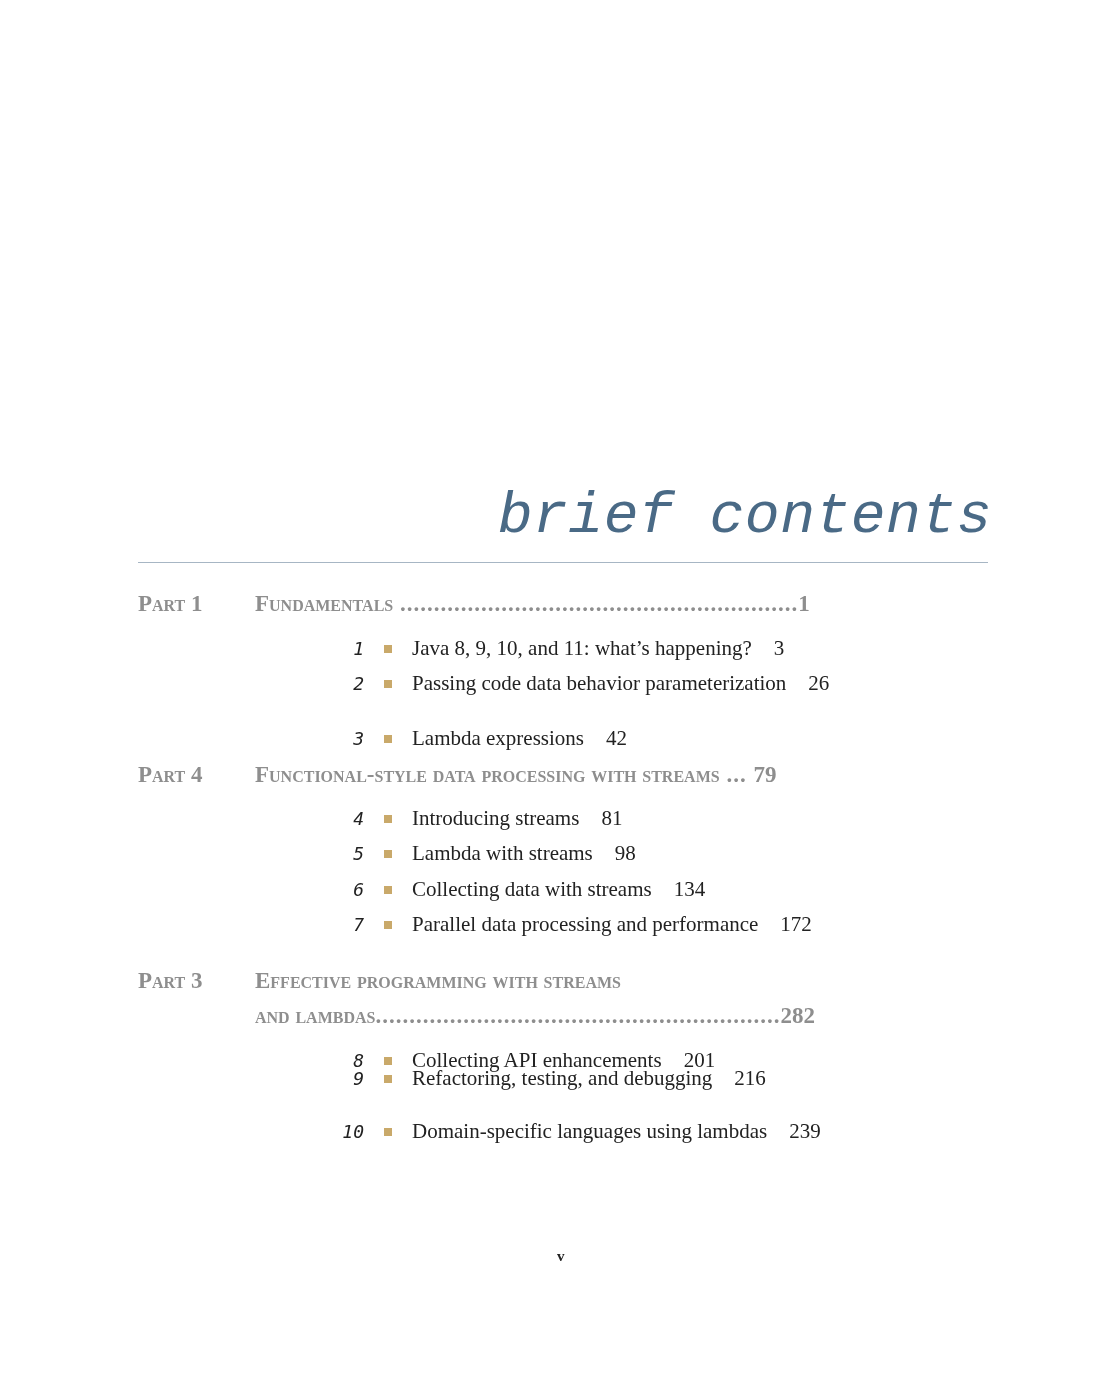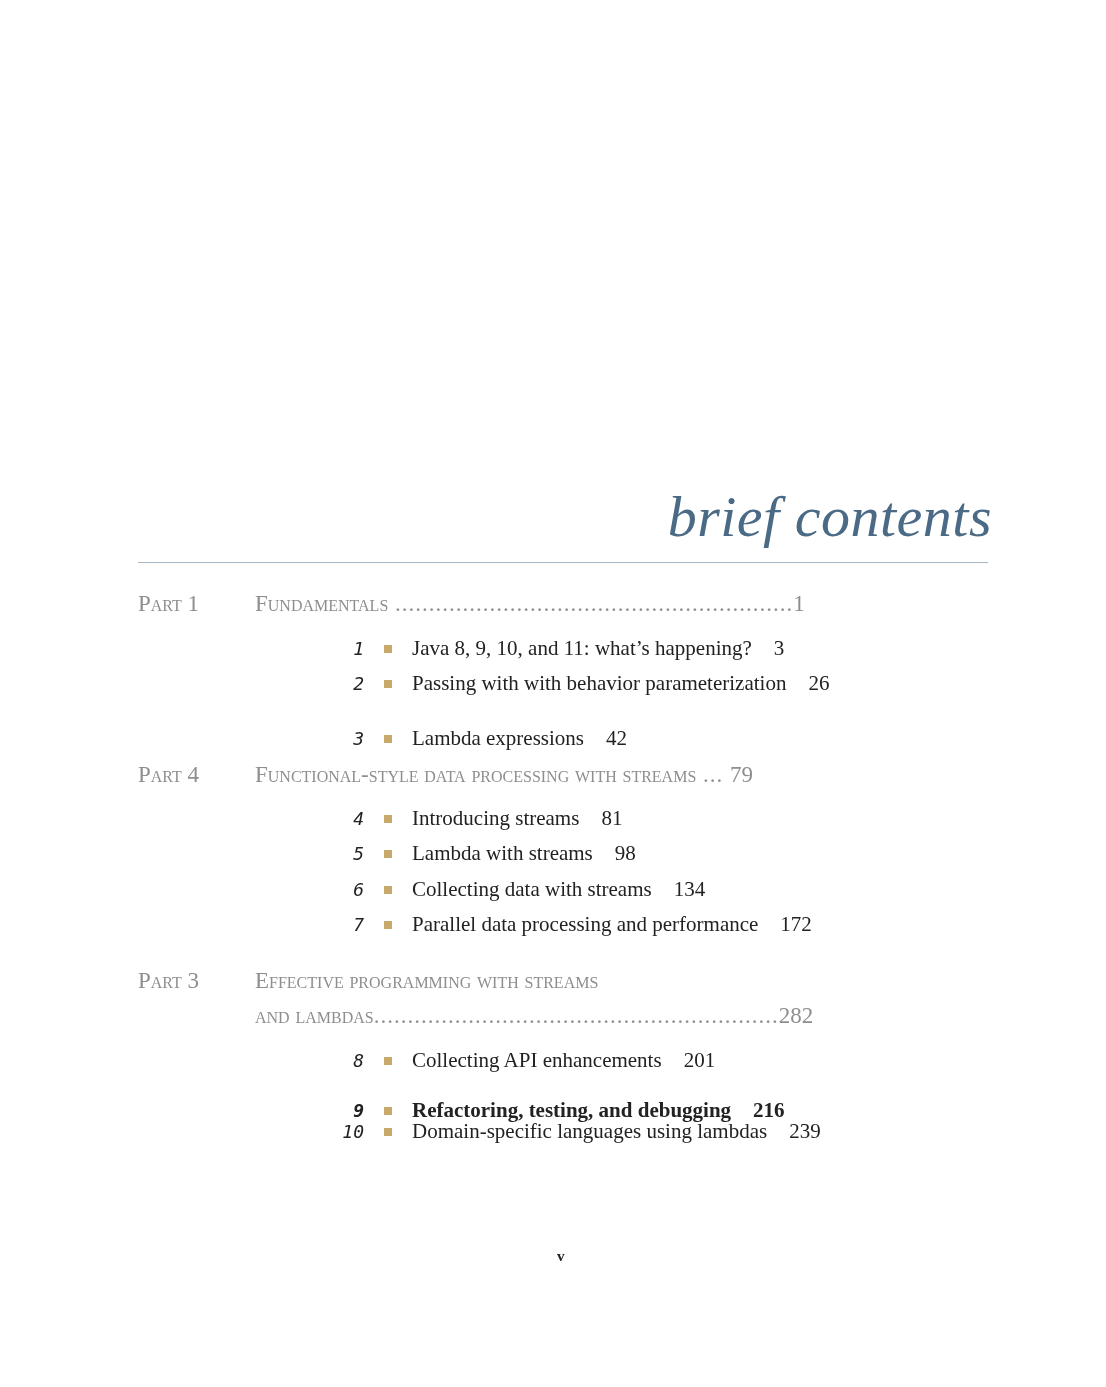--- a/index.html
+++ b/index.html
@@ -1,52 +1,52 @@
 <!DOCTYPE html>
 <html><head>
 <meta charset="utf-8">
 <style>
   html, body { margin: 0; padding: 0; background: #ffffff; }
   body { width: 1106px; height: 1387px; position: relative; overflow: hidden; font-family: "Liberation Serif", "DejaVu Serif", serif; }
-  .title { position: absolute; right: 114px; top: 488px; font-size: 58px; font-style: italic; color: #4a6a86; letter-spacing: 0.5px; line-height: 1; }
+  .title { position: absolute; right: 114px; top: 488px; font-size: 58px; font-style: italic; color: #4a6a86; letter-spacing: 0.5px; line-height: 1; font-family: Liberation Mono, monospace; }
   .rule { position: absolute; left: 138px; top: 562px; width: 850px; height: 1px; background: #a7b6c4; }
-  .part { position: absolute; left: 138px; color: #8e8e8e; font-weight: normal; font-size: 23px; line-height: 1; white-space: nowrap; }
+  .part { position: absolute; left: 138px; color: #8e8e8e; font-weight: bold; font-size: 23px; line-height: 1; white-space: nowrap; }
   .part .plabel { display: inline-block; width: 117px; font-variant: small-caps; }
   .part .ptitle { font-variant: small-caps; }
   .part .dots { letter-spacing: 1px; }
   .chap { position: absolute; left: 330px; font-size: 21px; color: #222; line-height: 1; white-space: nowrap; }
   .chap .num { display: inline-block; width: 34px; text-align: right; font-family: "DejaVu Sans Mono", "Liberation Mono", monospace; font-style: italic; font-size: 18px; color: #222; }
   .chap .sq { display: inline-block; width: 8px; height: 8px; background: #c9a96a; margin: 0 20px 3px 20px; vertical-align: middle; }
   .chap .page { margin-left: 22px; }
   .folio { position: absolute; left: 557px; top: 1248px; font-size: 15px; font-weight: bold; color: #222; }
 </style>
 </head>
 <body>
 
 <div class="title">brief contents</div>
 <div class="rule"></div>
 
 <div class="part" style="top:592px;">
   <span class="plabel">Part 1</span><span class="ptitle">Fundamentals</span><span class="dots"> ...........................................................</span><span>1</span>
 </div>
 <div class="chap" style="top:638px;"><span class="num">1</span><span class="sq"></span><span>Java 8, 9, 10, and 11: what’s happening?</span><span class="page">3</span></div>
-<div class="chap" style="top:673px;"><span class="num">2</span><span class="sq"></span><span>Passing with with behavior parameterization</span><span class="page">26</span></div>
+<div class="chap" style="top:673px;"><span class="num">2</span><span class="sq"></span><span>Passing code data behavior parameterization</span><span class="page">26</span></div>
 <div class="chap" style="top:708px;margin-top:20px;"><span class="num">3</span><span class="sq"></span><span>Lambda expressions</span><span class="page">42</span></div>
 
 <div class="part" style="top:763px;">
   <span class="plabel">Part 4</span><span class="ptitle">Functional-style data processing with streams</span><span class="dots"> ... </span><span>79</span>
 </div>
 <div class="chap" style="top:808px;"><span class="num">4</span><span class="sq"></span><span>Introducing streams</span><span class="page">81</span></div>
 <div class="chap" style="top:843px;"><span class="num">5</span><span class="sq"></span><span>Lambda with streams</span><span class="page">98</span></div>
 <div class="chap" style="top:879px;"><span class="num">6</span><span class="sq"></span><span>Collecting data with streams</span><span class="page">134</span></div>
 <div class="chap" style="top:914px;"><span class="num">7</span><span class="sq"></span><span>Parallel data processing and performance</span><span class="page">172</span></div>
 
 <div class="part" style="top:969px;">
   <span class="plabel">Part 3</span><span class="ptitle">Effective programming with streams</span>
 </div>
 <div class="part" style="top:1004px; left:255px;">
   <span class="ptitle">and lambdas</span><span class="dots">............................................................</span><span>282</span>
 </div>
 <div class="chap" style="top:1050px;"><span class="num">8</span><span class="sq"></span><span>Collecting API enhancements</span><span class="page">201</span></div>
-<div class="chap" style="top:1100px;font-weight:bold;"><span class="num">9</span><span class="sq"></span><span>Refactoring, testing, and debugging</span><span class="page">216</span></div>
+<div class="chap" style="top:1068px;"><span class="num">9</span><span class="sq"></span><span>Refactoring, testing, and debugging</span><span class="page">216</span></div>
 <div class="chap" style="top:1121px;"><span class="num">10</span><span class="sq"></span><span>Domain-specific languages using lambdas</span><span class="page">239</span></div>
 
 <div class="folio">v</div>
 
 </body></html>

